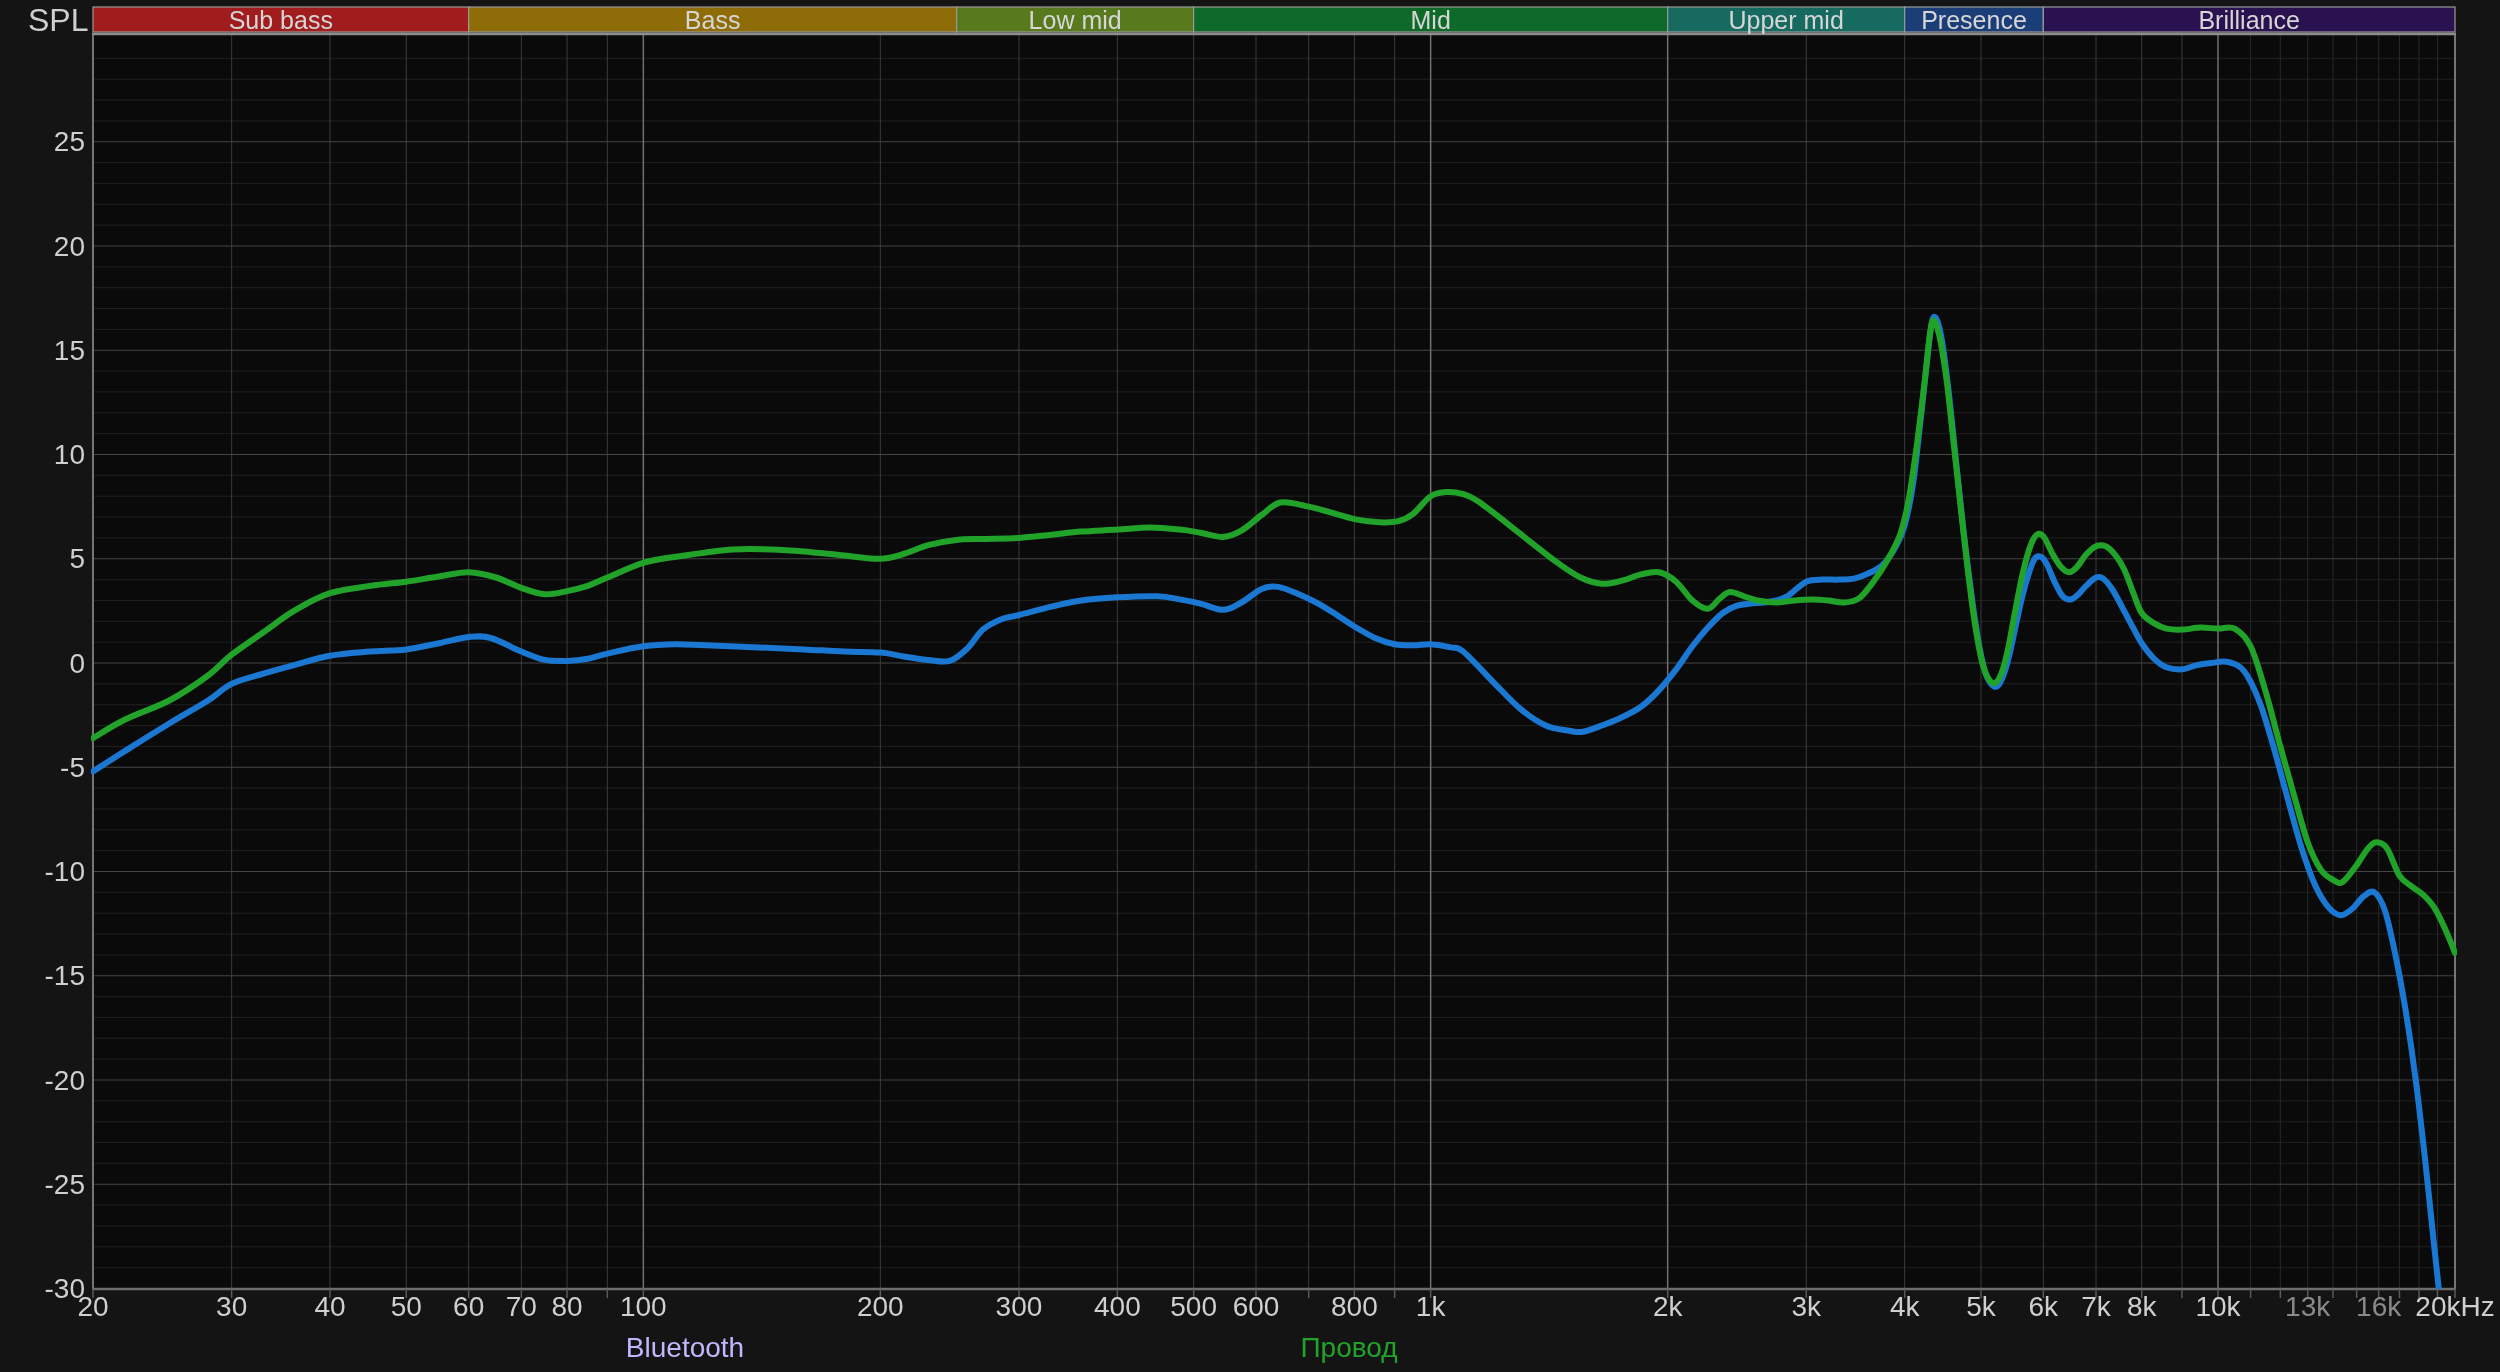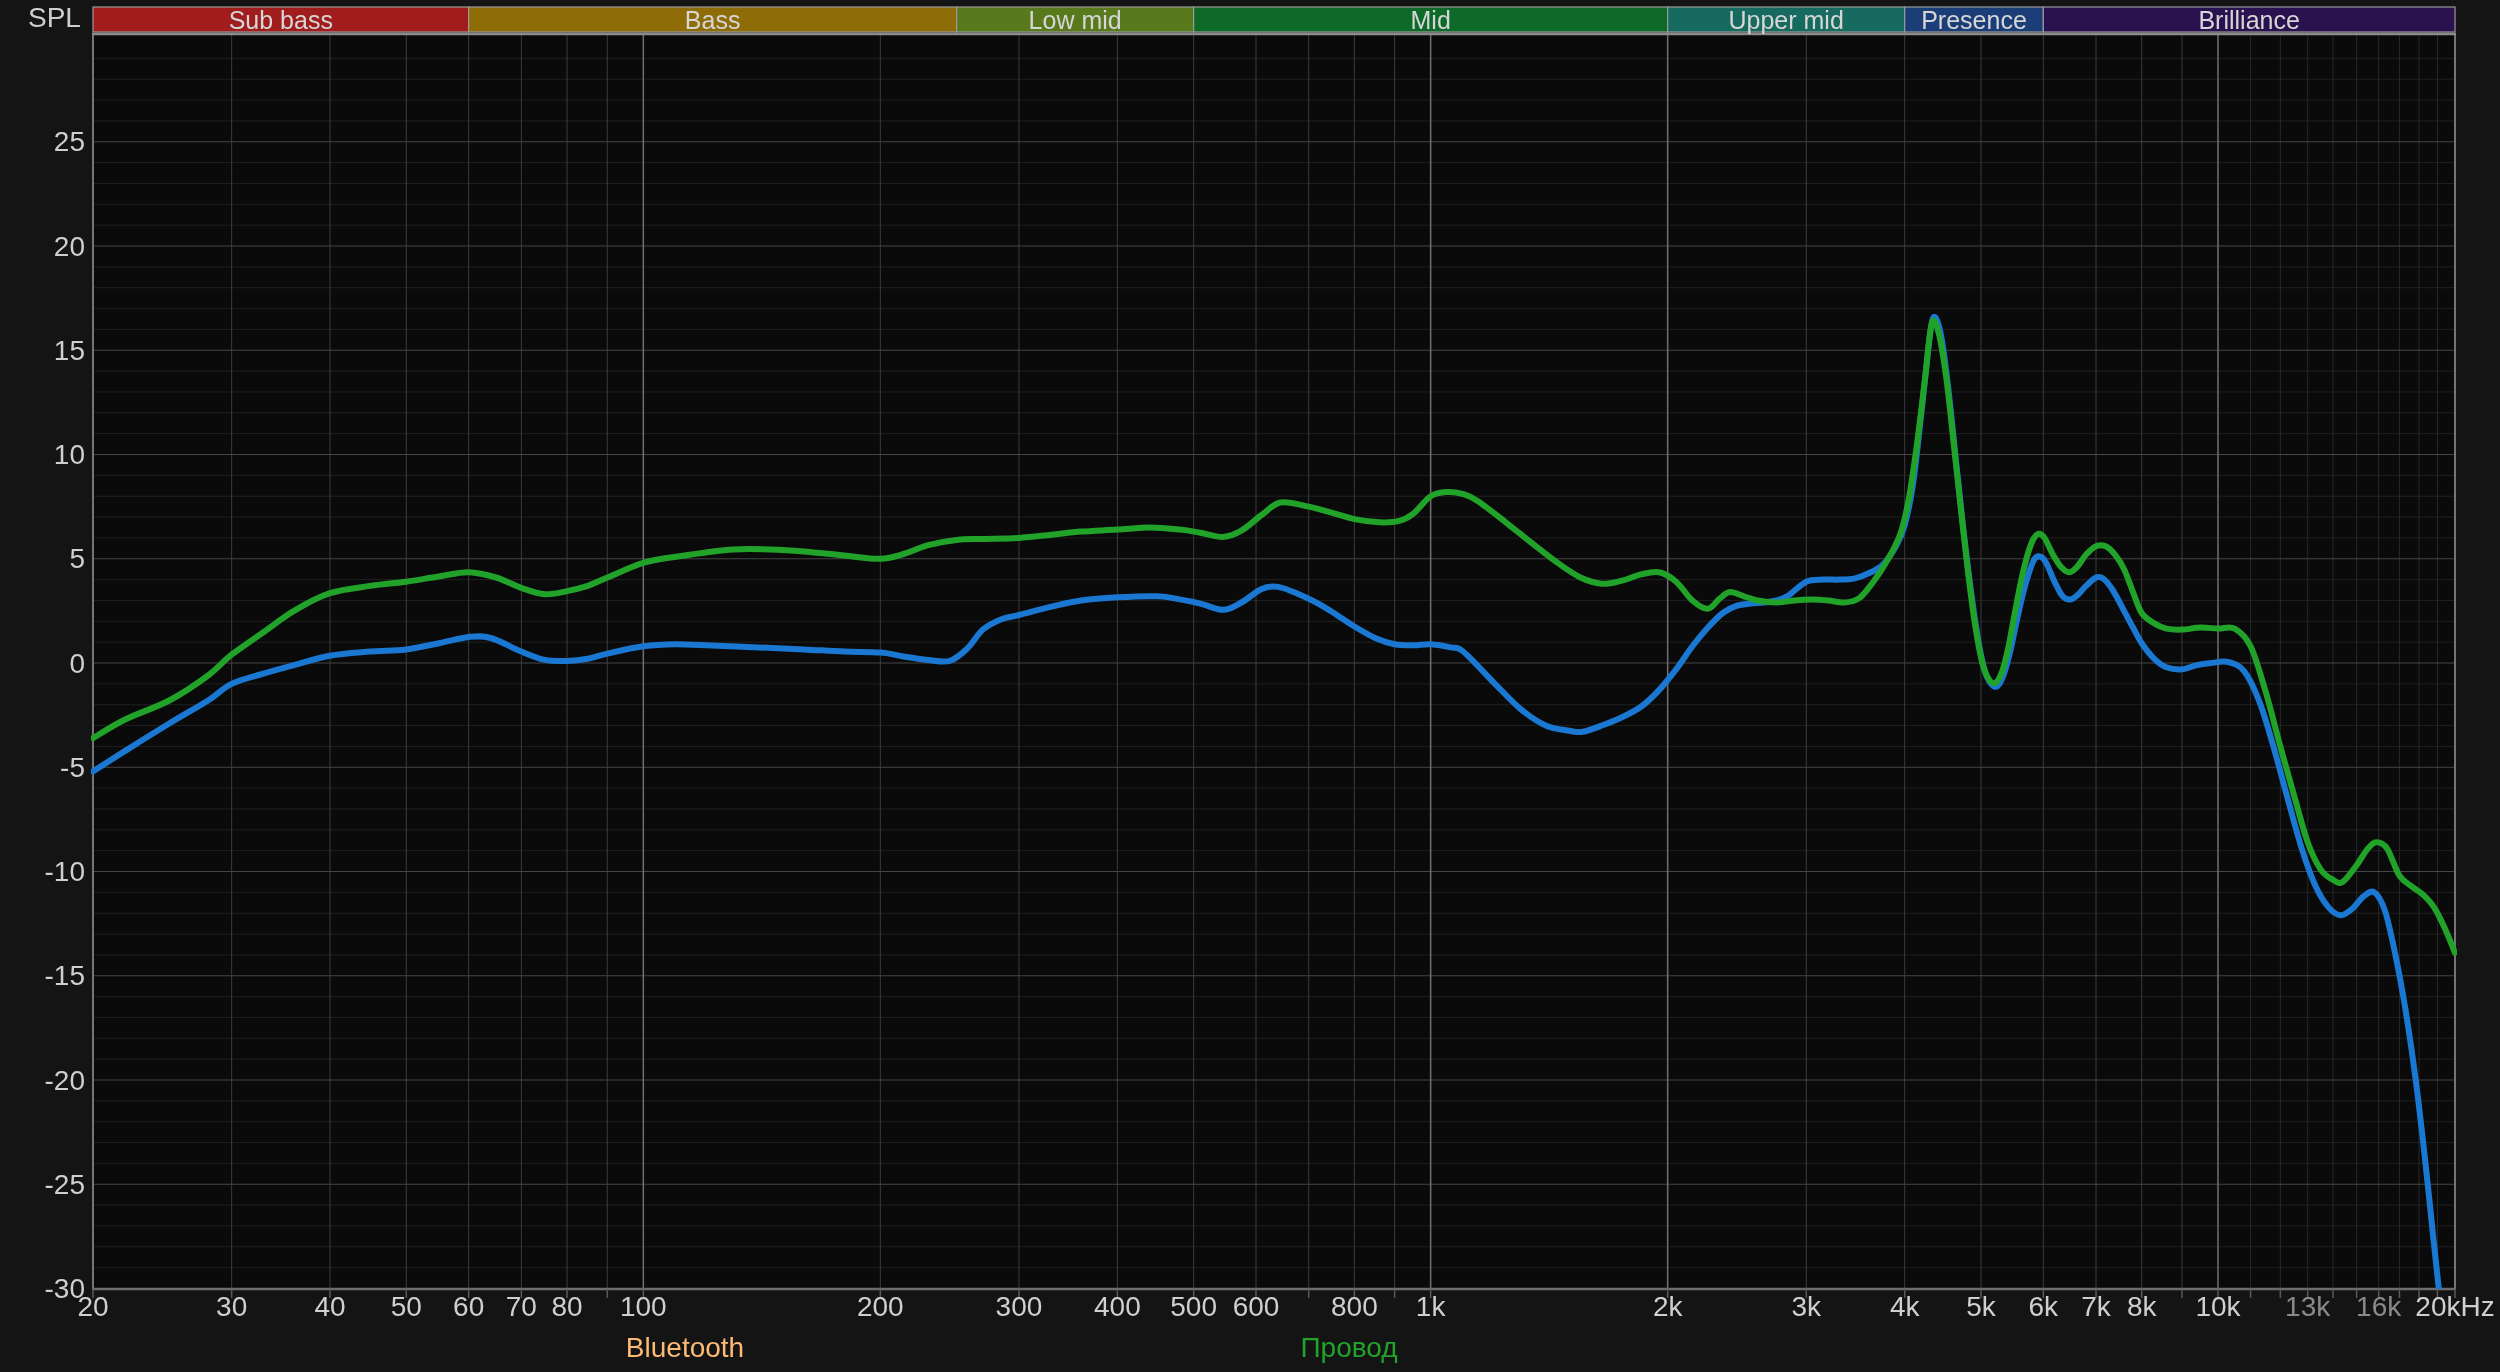--- a/index.html
+++ b/index.html
@@ -1,20 +1,20 @@
 <!DOCTYPE html>
 <html><head>
 <meta charset="utf-8">
 <style>
   html,body{margin:0;padding:0;background:#141414;}
   body{width:2500px;height:1372px;position:relative;overflow:hidden;
        font-family:"Liberation Sans", sans-serif;}
   #stage{position:absolute;left:0;top:0;width:2500px;height:1372px;}
   #chart-svg{position:absolute;left:0;top:0;}
-  .spl-label{position:absolute;left:28px;top:2px;font-size:28px;color:#cfcfcf;}
+  .spl-label{position:absolute;left:28px;top:2px;font-size:32px;color:#cfcfcf;}
   .legend-row{position:absolute;left:0;top:1332px;width:2500px;height:34px;}
   .legend-item{position:absolute;transform:translateX(-50%);font-size:28px;white-space:nowrap;}
   #legend-bluetooth{left:685px;}
   #legend-wired{left:1349px;text-align:center;}
 </style>
 </head>
 <body>
 
 <div id="stage">
   <svg id="chart-svg" width="2500" height="1372">
@@ -210,16 +210,16 @@
       <defs>
         <clipPath id="plot-clip">
           <rect x="91" y="35" width="2366" height="1254"></rect>
         </clipPath>
       </defs>
       <path d="M93.0,771.4C98.4,767.9 112.9,758.6 125.6,750.6C138.3,742.6 155.6,731.8 169.3,723.5C183.0,715.1 197.7,707.1 208.1,700.5C218.4,693.9 222.3,688.4 231.6,683.9C241.0,679.3 253.8,676.6 264.2,673.4C274.6,670.3 283.0,668.0 294.0,665.1C304.9,662.1 317.3,658.0 330.0,655.7C342.7,653.4 357.6,652.6 370.3,651.5C383.0,650.5 394.9,650.8 406.3,649.4C417.7,648.1 428.5,645.3 438.9,643.2C449.3,641.1 460.0,637.8 468.7,636.9C477.3,636.1 481.9,635.5 490.7,638.0C499.5,640.4 512.3,647.9 521.4,651.5C530.4,655.2 537.3,658.3 545.0,659.9C552.6,661.4 559.9,661.1 567.0,660.9C574.2,660.7 581.0,660.0 587.8,658.8C594.5,657.6 598.0,655.7 607.3,653.6C616.6,651.5 631.9,647.9 643.3,646.3C654.8,644.8 665.5,644.4 675.9,644.2C686.3,644.1 691.9,644.8 705.7,645.3C719.4,645.8 742.0,646.7 758.4,647.4C774.8,648.1 789.7,648.8 804.0,649.4C818.4,650.1 831.6,651.0 844.3,651.5C857.0,652.1 870.2,651.7 880.3,652.6C890.5,653.4 897.1,655.5 905.1,656.7C913.0,658.0 920.7,659.2 928.1,659.9C935.6,660.6 943.2,662.8 949.7,660.9C956.3,659.0 961.9,653.6 967.4,648.4C972.9,643.2 977.3,634.5 982.9,629.6C988.6,624.8 995.4,621.6 1001.4,619.2C1007.4,616.8 1010.6,617.1 1019.0,615.0C1027.3,613.0 1041.2,609.1 1051.6,606.7C1062.0,604.3 1070.4,602.0 1081.3,600.5C1092.3,598.9 1104.6,598.0 1117.3,597.3C1130.1,596.6 1147.2,595.9 1157.6,596.3C1168.0,596.6 1172.6,598.2 1179.7,599.4C1186.8,600.6 1193.2,601.8 1200.4,603.6C1207.7,605.3 1216.3,610.0 1223.1,609.8C1229.9,609.7 1235.0,606.0 1241.4,602.5C1247.9,599.1 1255.5,591.6 1261.6,589.0C1267.7,586.4 1271.9,586.0 1278.1,586.9C1284.2,587.8 1292.1,591.4 1298.8,594.2C1305.5,597.0 1312.0,600.1 1318.3,603.6C1324.7,607.1 1330.8,611.2 1336.8,615.0C1342.8,618.9 1348.0,622.7 1354.4,626.5C1360.7,630.3 1368.4,635.0 1375.1,638.0C1381.8,640.9 1388.3,643.0 1394.6,644.2C1401.0,645.5 1407.1,645.3 1413.1,645.3C1419.1,645.3 1424.4,643.9 1430.7,644.2C1436.9,644.6 1445.1,646.1 1450.6,647.4C1456.0,648.6 1456.2,645.8 1463.2,651.5C1470.3,657.3 1483.5,672.2 1493.0,681.8C1502.5,691.3 1511.6,701.6 1520.4,708.9C1529.2,716.2 1537.6,721.9 1545.7,725.5C1553.9,729.2 1563.1,729.7 1569.3,730.8C1575.5,731.8 1577.3,732.7 1582.7,731.8C1588.1,730.9 1595.3,728.0 1601.9,725.5C1608.4,723.1 1615.5,720.3 1622.0,717.2C1628.5,714.1 1634.8,711.3 1641.0,706.8C1647.2,702.3 1653.2,696.4 1659.0,690.1C1664.9,683.9 1670.5,676.6 1676.1,669.3C1681.7,662.0 1687.1,653.3 1692.4,646.3C1697.7,639.4 1702.9,633.1 1707.9,627.6C1713.0,622.0 1718.0,616.6 1722.8,613.0C1727.7,609.3 1732.4,607.2 1737.1,605.7C1741.7,604.1 1746.3,604.1 1750.7,603.6C1755.2,603.1 1759.6,603.1 1763.9,602.5C1768.2,602.0 1772.4,601.7 1776.6,600.5C1780.7,599.2 1783.8,598.4 1788.8,595.2C1793.7,592.1 1800.6,584.3 1806.3,581.7C1812.0,579.1 1817.6,579.9 1823.0,579.6C1828.4,579.3 1833.7,579.8 1838.9,579.6C1844.1,579.4 1849.1,579.6 1854.1,578.6C1859.1,577.5 1863.9,575.6 1868.7,573.3C1873.4,571.1 1878.0,569.5 1882.6,565.0C1887.2,560.5 1892.3,552.8 1896.0,546.2C1899.7,539.6 1901.8,535.8 1904.7,525.4C1907.5,515.0 1910.3,502.5 1913.1,483.7C1915.9,464.9 1918.6,436.8 1921.4,412.8C1924.1,388.8 1927.3,355.8 1929.4,339.8C1931.5,323.8 1932.2,317.6 1934.1,316.9C1936.1,316.2 1938.7,323.1 1941.1,335.7C1943.6,348.2 1946.2,370.8 1948.7,391.9C1951.2,413.1 1953.7,439.9 1956.2,462.8C1958.6,485.8 1961.0,508.7 1963.4,529.6C1965.8,550.4 1968.2,570.2 1970.6,587.9C1972.9,605.7 1975.2,622.3 1977.5,635.9C1979.8,649.4 1982.1,661.3 1984.4,669.3C1986.6,677.2 1988.9,681.1 1991.1,683.9C1993.3,686.6 1995.5,687.7 1997.7,685.9C1999.8,684.2 2002.0,679.3 2004.1,673.4C2006.2,667.5 2008.4,659.2 2010.4,650.5C2012.5,641.8 2014.6,630.7 2016.7,621.3C2018.7,611.9 2020.8,602.2 2022.8,594.2C2024.8,586.2 2026.8,579.3 2028.8,573.3C2030.7,567.4 2032.7,561.5 2034.7,558.8C2036.6,556.0 2038.5,556.0 2040.5,556.7C2042.4,557.4 2043.8,558.8 2046.2,562.9C2048.5,567.1 2051.8,576.1 2054.5,581.7C2057.3,587.2 2060.0,593.3 2062.7,596.3C2065.4,599.2 2068.1,599.8 2070.7,599.4C2073.3,599.1 2075.9,596.5 2078.5,594.2C2081.1,591.9 2083.2,588.6 2086.1,585.9C2089.0,583.1 2093.2,578.7 2096.0,577.5C2098.9,576.3 2100.5,576.5 2103.3,578.6C2106.1,580.6 2109.2,584.6 2112.7,590.0C2116.2,595.4 2120.8,604.6 2124.1,610.9C2127.5,617.1 2130.1,622.2 2133.0,627.6C2136.0,632.9 2138.1,638.0 2141.7,643.2C2145.2,648.4 2150.2,654.8 2154.3,658.8C2158.4,662.8 2161.8,665.4 2166.4,667.2C2171.0,668.9 2176.9,669.6 2182.0,669.3C2187.0,668.9 2192.0,666.1 2196.8,665.1C2201.7,664.0 2205.9,663.5 2211.1,663.0C2216.3,662.5 2222.6,660.6 2228.1,662.0C2233.6,663.3 2239.0,664.6 2244.3,671.3C2249.6,678.1 2254.7,689.4 2259.8,702.6C2264.8,715.8 2269.8,733.9 2274.6,750.6C2279.4,767.3 2284.1,786.0 2288.8,802.7C2293.4,819.4 2297.9,836.8 2302.4,850.6C2306.9,864.5 2311.2,876.7 2315.5,886.1C2319.8,895.5 2324.0,902.1 2328.1,906.9C2332.3,911.8 2336.3,914.9 2340.3,915.3C2344.3,915.6 2348.2,912.2 2352.0,909.0C2355.9,905.9 2359.7,899.3 2363.4,896.5C2367.1,893.7 2370.8,889.9 2374.4,892.4C2378.0,894.8 2381.6,900.7 2385.1,911.1C2388.5,921.5 2392.0,938.6 2395.4,954.9C2398.8,971.2 2402.1,989.0 2405.4,1009.1C2408.7,1029.3 2412.0,1051.5 2415.2,1075.8C2418.4,1100.2 2421.5,1127.3 2424.6,1155.1C2427.7,1182.9 2431.1,1216.9 2433.8,1242.6C2436.6,1268.3 2439.8,1298.2 2441.0,1309.3" fill="none" stroke="#1a78d2" stroke-width="6" stroke-linecap="round" stroke-linejoin="round" clip-path="url(#plot-clip)"></path>
       <path d="M93.0,738.1C98.4,734.9 112.9,725.5 125.6,719.3C138.3,713.0 155.6,707.8 169.3,700.5C183.0,693.2 197.7,683.2 208.1,675.5C218.4,667.9 222.3,662.0 231.6,654.7C241.0,647.4 253.8,639.0 264.2,631.7C274.6,624.4 283.0,617.3 294.0,610.9C304.9,604.4 317.3,597.3 330.0,593.2C342.7,589.0 357.6,587.8 370.3,585.9C383.0,583.9 394.9,583.2 406.3,581.7C417.7,580.1 428.5,578.0 438.9,576.5C449.3,574.9 459.1,572.1 468.7,572.3C478.2,572.5 487.2,574.9 496.0,577.5C504.8,580.1 513.2,585.2 521.4,587.9C529.5,590.7 537.3,593.7 545.0,594.2C552.6,594.7 559.9,592.5 567.0,591.1C574.2,589.7 581.0,588.1 587.8,585.9C594.5,583.6 598.0,581.3 607.3,577.5C616.6,573.7 631.9,566.4 643.3,562.9C654.8,559.4 665.5,558.4 675.9,556.7C686.3,554.9 696.1,553.7 705.7,552.5C715.2,551.3 722.2,549.9 733.0,549.4C743.8,548.8 758.5,549.0 770.4,549.4C782.2,549.7 791.7,550.4 804.0,551.5C816.4,552.5 831.6,554.4 844.3,555.6C857.0,556.8 870.2,559.1 880.3,558.8C890.5,558.4 897.1,555.8 905.1,553.5C913.0,551.3 919.5,547.5 928.1,545.2C936.7,542.9 947.5,541.0 956.6,540.0C965.8,538.9 972.6,539.3 982.9,538.9C993.3,538.6 1007.5,538.6 1019.0,537.9C1030.4,537.2 1041.2,535.8 1051.6,534.8C1062.0,533.7 1070.4,532.5 1081.3,531.6C1092.3,530.8 1105.9,530.3 1117.3,529.6C1128.8,528.9 1139.5,527.5 1149.9,527.5C1160.3,527.5 1171.3,528.7 1179.7,529.6C1188.1,530.4 1193.2,531.5 1200.4,532.7C1207.7,533.9 1216.3,537.2 1223.1,536.9C1229.9,536.5 1235.0,534.3 1241.4,530.6C1247.9,527.0 1255.1,519.7 1261.6,515.0C1268.2,510.3 1272.9,503.8 1280.7,502.5C1288.6,501.1 1300.1,504.9 1308.7,506.6C1317.3,508.4 1324.7,510.8 1332.3,512.9C1339.9,515.0 1346.6,517.6 1354.4,519.1C1362.2,520.7 1371.7,521.9 1379.1,522.3C1386.4,522.6 1392.7,522.6 1398.4,521.2C1404.1,519.8 1407.7,518.1 1413.1,513.9C1418.5,509.8 1425.0,499.8 1430.7,496.2C1436.4,492.6 1441.9,492.4 1447.3,492.0C1452.8,491.7 1458.1,492.6 1463.2,494.1C1468.4,495.7 1471.2,496.5 1478.4,501.4C1485.7,506.3 1497.8,516.2 1507.0,523.3C1516.1,530.4 1524.8,537.6 1533.3,544.2C1541.7,550.8 1549.8,557.4 1557.7,562.9C1565.6,568.5 1573.1,574.0 1580.5,577.5C1587.9,581.0 1595.0,583.2 1601.9,583.8C1608.8,584.3 1615.5,582.2 1622.0,580.6C1628.5,579.1 1634.8,575.8 1641.0,574.4C1647.2,573.0 1653.2,571.1 1659.0,572.3C1664.9,573.5 1670.5,577.0 1676.1,581.7C1681.7,586.4 1687.1,595.9 1692.4,600.5C1697.7,605.0 1703.4,609.1 1707.9,608.8C1712.5,608.4 1716.2,601.1 1719.9,598.4C1723.6,595.6 1726.0,592.5 1730.0,592.1C1734.0,591.8 1739.4,594.9 1744.0,596.3C1748.5,597.7 1751.9,599.4 1757.4,600.5C1762.8,601.5 1770.3,602.5 1776.6,602.5C1782.8,602.5 1788.8,601.0 1794.7,600.5C1800.6,599.9 1806.4,599.4 1812.0,599.4C1817.6,599.4 1823.0,599.9 1828.4,600.5C1833.7,601.0 1838.9,602.9 1844.0,602.5C1849.1,602.2 1854.1,601.8 1859.0,598.4C1863.9,594.9 1868.7,587.9 1873.4,581.7C1878.1,575.4 1882.6,568.8 1887.1,560.8C1891.6,552.8 1896.7,544.2 1900.4,533.7C1904.0,523.3 1906.1,513.6 1908.9,498.3C1911.7,483.0 1914.5,462.5 1917.3,442.0C1920.0,421.5 1923.0,395.1 1925.4,375.3C1927.8,355.5 1929.5,330.1 1931.8,323.1C1934.0,316.2 1936.4,324.2 1938.8,333.6C1941.3,343.0 1943.9,360.7 1946.5,379.4C1949.0,398.2 1951.5,423.9 1954.0,446.2C1956.4,468.4 1958.9,491.3 1961.3,512.9C1963.7,534.4 1966.1,556.3 1968.4,575.4C1970.8,594.5 1973.1,613.0 1975.5,627.6C1977.8,642.1 1980.1,654.3 1982.3,663.0C1984.6,671.7 1986.9,676.4 1989.1,679.7C1991.3,683.0 1993.5,684.2 1995.7,682.8C1997.9,681.4 2000.0,677.4 2002.2,671.3C2004.3,665.3 2006.5,656.1 2008.6,646.3C2010.7,636.6 2012.7,623.7 2014.8,613.0C2016.9,602.2 2018.9,591.1 2020.9,581.7C2023.0,572.3 2025.0,563.6 2027.0,556.7C2029.0,549.7 2030.9,543.8 2032.9,540.0C2034.9,536.2 2036.8,534.1 2038.7,533.7C2040.7,533.4 2042.1,534.4 2044.5,537.9C2046.8,541.4 2050.1,549.7 2052.9,554.6C2055.6,559.4 2058.4,564.1 2061.1,567.1C2063.8,570.0 2066.5,572.3 2069.1,572.3C2071.8,572.3 2074.1,570.0 2076.9,567.1C2079.8,564.1 2082.9,558.1 2086.1,554.6C2089.3,551.1 2092.8,547.6 2096.0,546.2C2099.3,544.9 2102.5,544.9 2105.7,546.2C2108.8,547.6 2111.9,550.8 2115.0,554.6C2118.1,558.4 2121.1,562.9 2124.1,569.2C2127.1,575.4 2130.1,584.8 2133.0,592.1C2136.0,599.4 2138.1,607.7 2141.7,613.0C2145.2,618.2 2150.2,620.8 2154.3,623.4C2158.4,626.0 2161.8,627.6 2166.4,628.6C2171.0,629.6 2176.3,629.8 2182.0,629.6C2187.6,629.5 2194.4,627.7 2200.5,627.6C2206.5,627.4 2212.3,628.4 2218.0,628.6C2223.7,628.8 2229.2,625.6 2234.7,628.6C2240.1,631.6 2245.4,635.7 2250.6,646.3C2255.8,656.9 2260.8,675.5 2265.8,692.2C2270.7,708.9 2275.6,729.0 2280.3,746.4C2285.1,763.8 2289.7,780.5 2294.3,796.4C2298.9,812.4 2303.3,830.1 2307.7,842.3C2312.1,854.5 2316.4,863.2 2320.6,869.4C2324.8,875.7 2329.4,877.8 2333.0,879.8C2336.7,881.9 2338.7,884.4 2342.7,881.9C2346.6,879.5 2352.4,870.8 2356.6,865.2C2360.8,859.7 2364.5,852.4 2367.8,848.6C2371.2,844.7 2373.3,842.3 2376.6,842.3C2379.8,842.3 2383.3,843.0 2387.1,848.6C2391.0,854.1 2395.4,869.4 2399.4,875.7C2403.5,881.9 2407.4,883.0 2411.3,886.1C2415.2,889.2 2419.0,891.0 2422.8,894.4C2426.5,897.9 2430.2,901.4 2433.8,906.9C2437.5,912.5 2441.1,920.2 2444.6,927.8C2448.1,935.4 2453.3,948.6 2455.0,952.8" fill="none" stroke="#21a32a" stroke-width="6" stroke-linecap="round" stroke-linejoin="round" clip-path="url(#plot-clip)"></path>
     </svg>
   <div class="spl-label">SPL</div>
   <div class="legend-row">
-    <span class="legend-item" id="legend-bluetooth" style="color: #fdba74;">Bluetooth</span>
+    <span class="legend-item" id="legend-bluetooth" style="color: #c4b5fd;">Bluetooth</span>
     <span class="legend-item" id="legend-wired" style="color: rgb(33, 163, 42);">Провод</span>
   </div>
 </div>
 
 </body></html>

